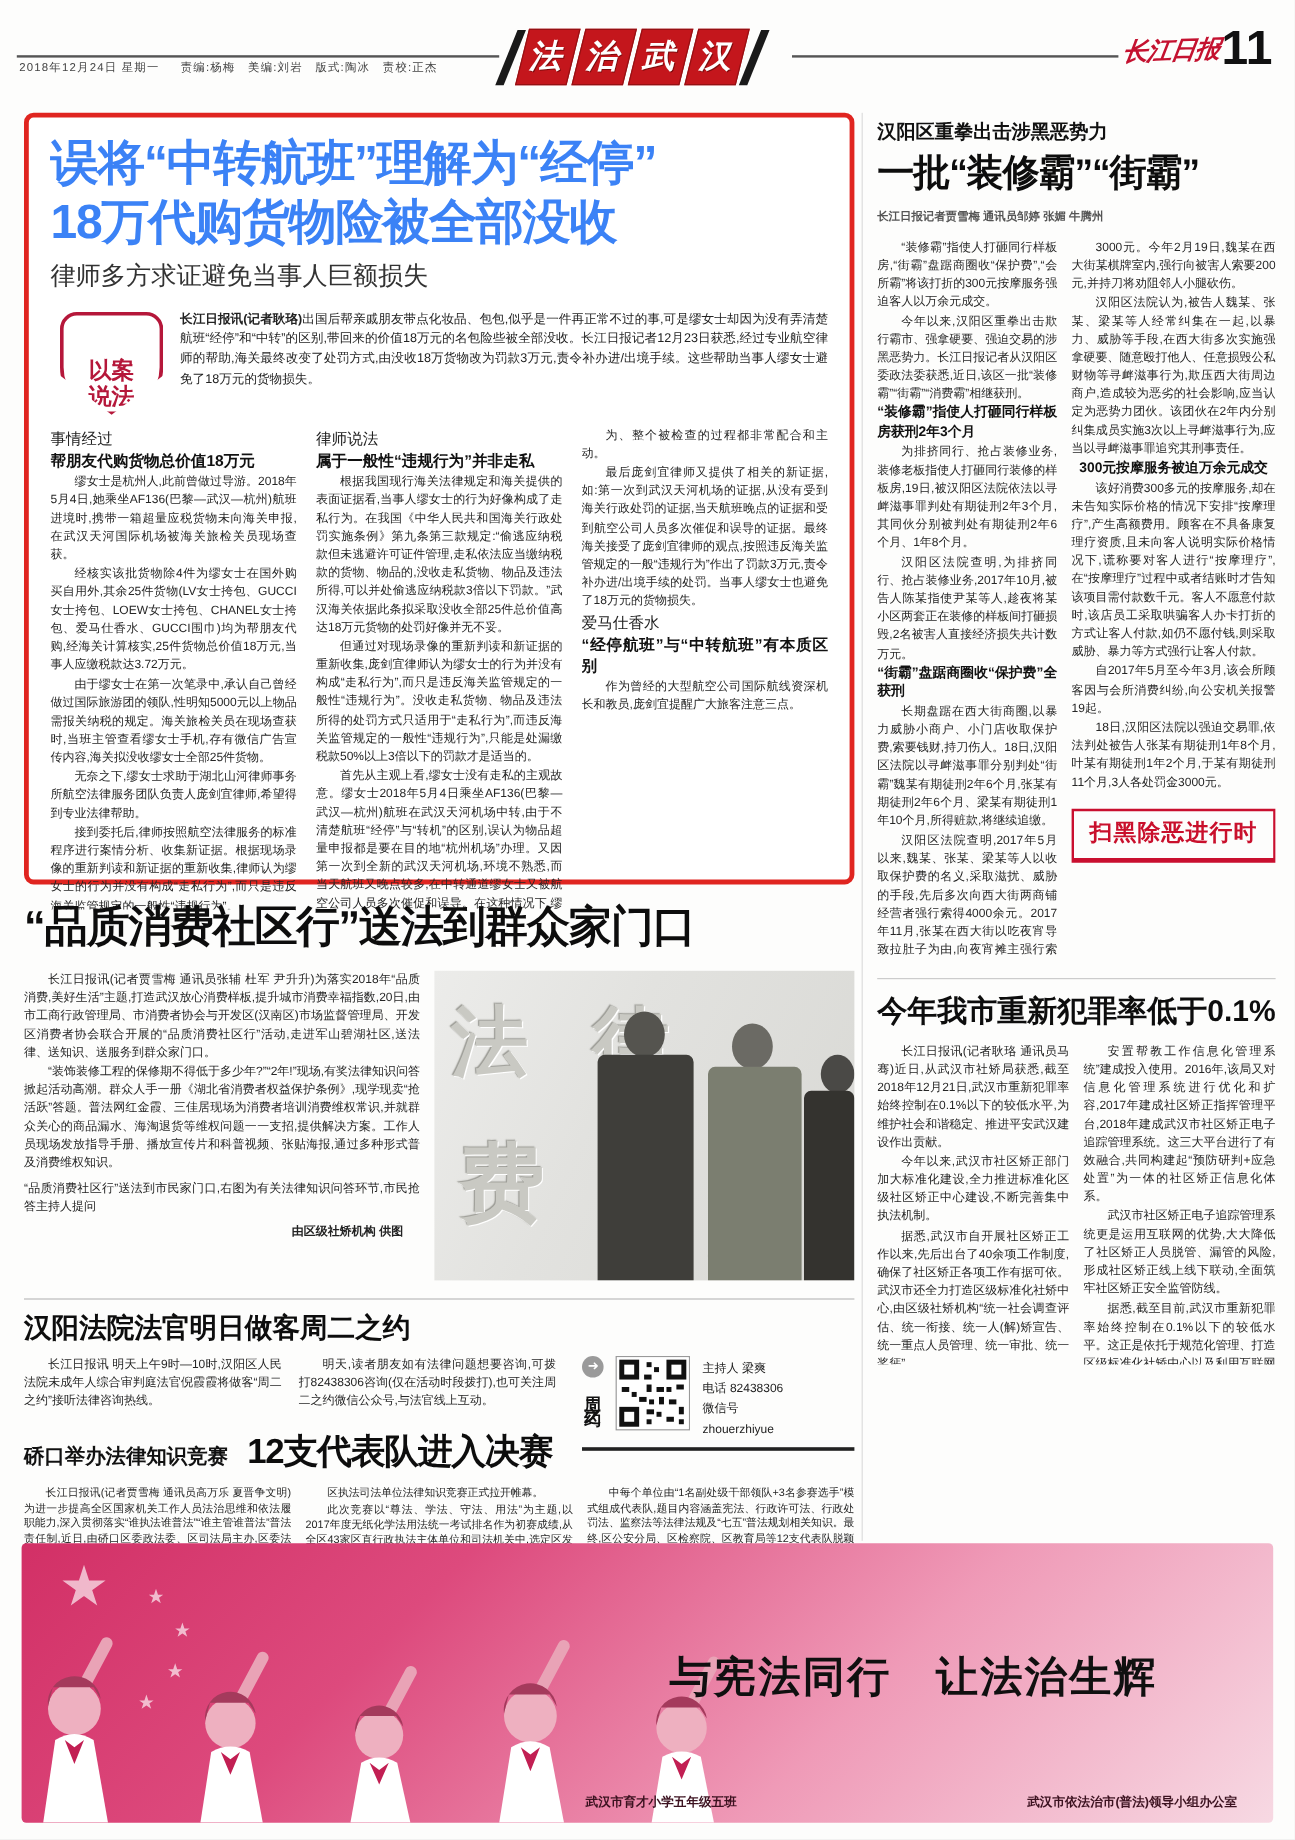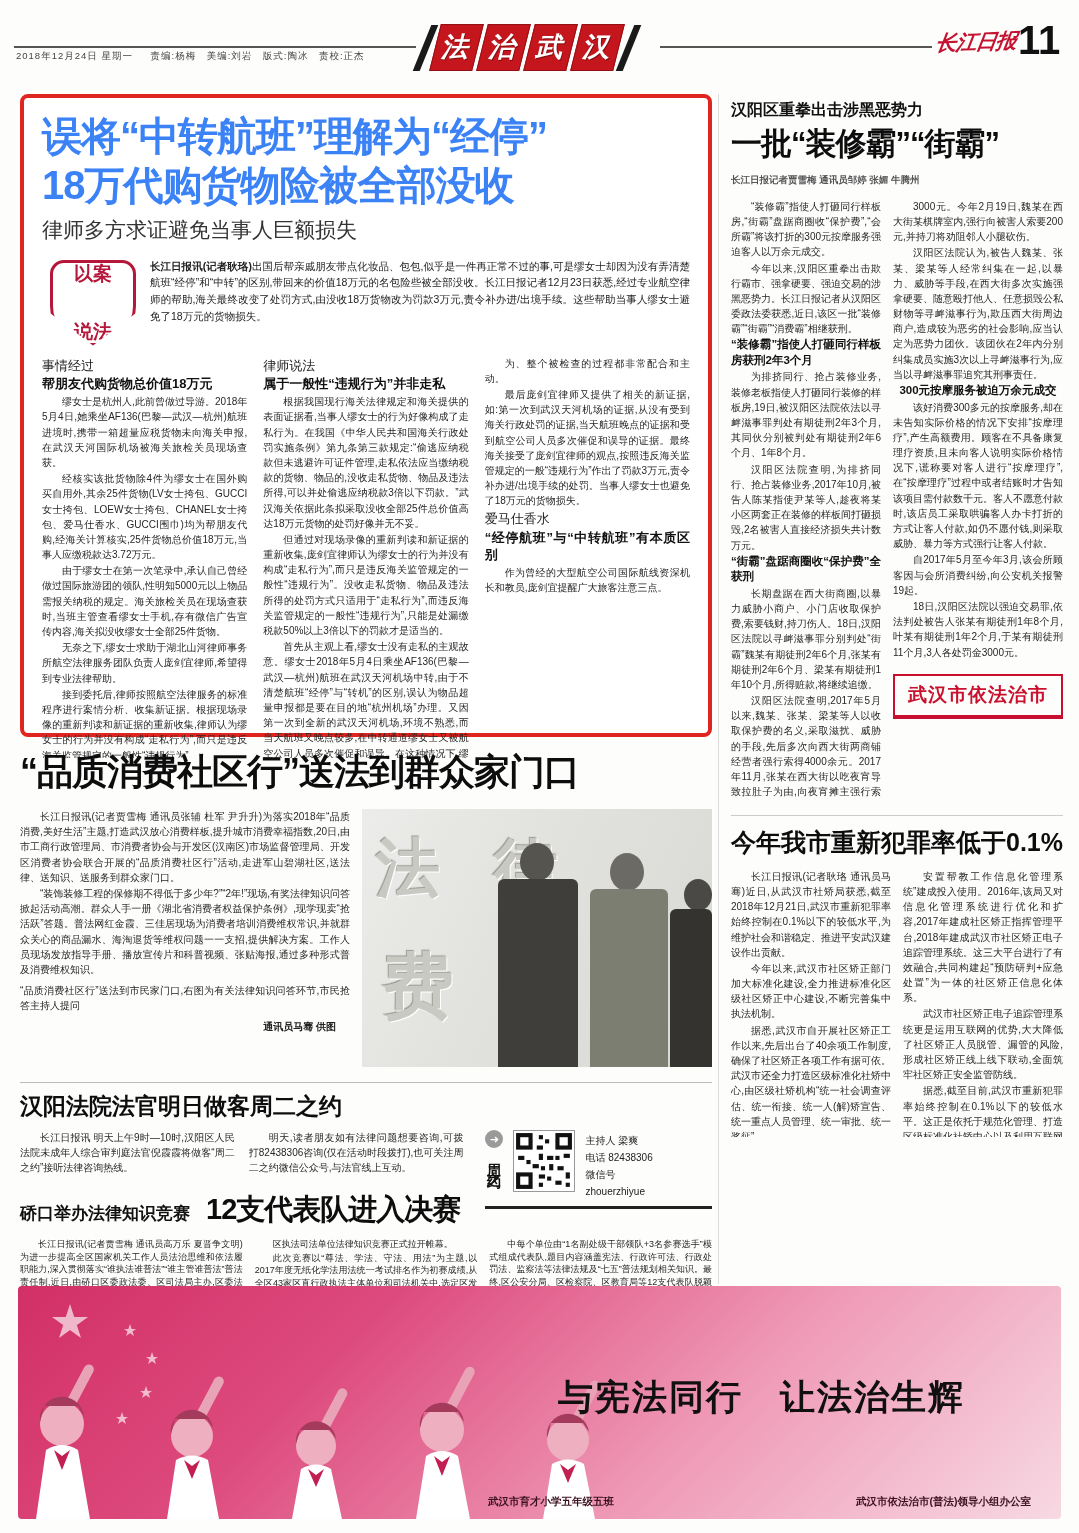--- a/index.html
+++ b/index.html
@@ -20,21 +20,21 @@
   
   .art { font-size:10px; line-height:1.52; color:#262626; text-align:justify; overflow:hidden; }
   .art p { margin:0 0 1px; text-indent:2em; }
   .subh { font-weight:bold; font-size:11.5px; line-height:1.35; margin:7px 0 4px; text-indent:0 !important; color:#111; }
 
   
   .lead { position:absolute; left:20px; top:94px; width:692px; height:643px; border:4px solid #e02520; border-radius:8px; padding:14px 18px; background:#fff; }
   .lead-h1 { font-size:40px; font-weight:900; color:#3b82f6; line-height:1.22; letter-spacing:-1px; }
   .lead-sub { font-size:21px; color:#333; margin-top:6px; font-weight:500; }
   .lead-toprow { display:flex; margin-top:14px; }
-  .badge { width:86px; height:86px; flex:0 0 86px; border:3px solid #b5173a; border-radius:14px 14px 40px 40px; clip-path:polygon(0 0,100% 0,100% 62%,50% 100%,0 62%); display:flex; flex-direction:column; align-items:center; justify-content:space-between; color:#b5173a; font-weight:900; font-size:19px; line-height:1.15; margin:2px 14px 0 8px; background:#fff; }
+  .badge { width:86px; height:86px; flex:0 0 86px; border:3px solid #b5173a; border-radius:14px 14px 40px 40px; clip-path:polygon(0 0,100% 0,100% 62%,50% 100%,0 62%); display:flex; flex-direction:column; align-items:center; justify-content:flex-end; color:#b5173a; font-weight:900; font-size:19px; line-height:1.15; margin:2px 14px 0 8px; background:#fff; }
   .lead-intro { flex:1; font-size:10.5px; line-height:1.6; color:#222; text-align:justify; }
   .lead-intro .lede { font-weight:bold; }
   .lead-cols { display:flex; gap:16px; margin-top:10px; height:402px; }
   .lead-col { flex:1; }
   .kick { font-size:13px; color:#222; margin:6px 0 1px; text-indent:0 !important; }
   .khead { font-size:13px; font-weight:bold; color:#111; margin:0 0 5px; line-height:1.3; text-indent:0 !important; }
 
   
   .rightcol { position:absolute; left:718px; top:94px; width:345px; height:1190px; border-left:1px solid #ddd; padding-left:12px; }
   .r-kicker { font-size:16px; font-weight:bold; color:#111; margin-top:6px; }
@@ -186,21 +186,21 @@
         <div>
             <p>3000元。今年2月19日,魏某在西大街某棋牌室内,强行向被害人索要200元,并持刀将劝阻邻人小腿砍伤。</p>
             <p>汉阳区法院认为,被告人魏某、张某、梁某等人经常纠集在一起,以暴力、威胁等手段,在西大街多次实施强拿硬要、随意殴打他人、任意损毁公私财物等寻衅滋事行为,欺压西大街周边商户,造成较为恶劣的社会影响,应当认定为恶势力团伙。该团伙在2年内分别纠集成员实施3次以上寻衅滋事行为,应当以寻衅滋事罪追究其刑事责任。</p>
           </div>
         <p class="subh" style="text-align:center;">300元按摩服务被迫万余元成交</p>
         <div>
             <p>该好消费300多元的按摩服务,却在未告知实际价格的情况下安排“按摩理疗”,产生高额费用。顾客在不具备康复理疗资质,且未向客人说明实际价格情况下,谎称要对客人进行“按摩理疗”,在“按摩理疗”过程中或者结账时才告知该项目需付款数千元。客人不愿意付款时,该店员工采取哄骗客人办卡打折的方式让客人付款,如仍不愿付钱,则采取威胁、暴力等方式强行让客人付款。</p>
             <p>自2017年5月至今年3月,该会所顾客因与会所消费纠纷,向公安机关报警19起。</p>
             <p>18日,汉阳区法院以强迫交易罪,依法判处被告人张某有期徒刑1年8个月,叶某有期徒刑1年2个月,于某有期徒刑11个月,3人各处罚金3000元。</p>
           </div>
-        <div class="campaign">武汉市依法治市</div>
+        <div class="campaign">扫黑除恶进行时</div>
       </div>
     </div>
 
     <div class="r-div"></div>
 
     <div class="r2-head">今年我市重新犯罪率低于0.1%</div>
     <div class="r2-cols art">
       <div class="r-col">
         <div>
             <p>长江日报讯(记者耿珞 通讯员马骞)近日,从武汉市社矫局获悉,截至2018年12月21日,武汉市重新犯罪率始终控制在0.1%以下的较低水平,为维护社会和谐稳定、推进平安武汉建设作出贡献。</p>
@@ -220,21 +220,21 @@
 
   <div class="mid">
     <div class="mid-head">“品质消费社区行”送法到群众家门口</div>
     <div class="mid-row">
       <div class="mid-text art">
         <div>
             <p>长江日报讯(记者贾雪梅 通讯员张辅 杜军 尹升升)为落实2018年“品质消费,美好生活”主题,打造武汉放心消费样板,提升城市消费幸福指数,20日,由市工商行政管理局、市消费者协会与开发区(汉南区)市场监督管理局、开发区消费者协会联合开展的“品质消费社区行”活动,走进军山碧湖社区,送法律、送知识、送服务到群众家门口。</p>
             <p>“装饰装修工程的保修期不得低于多少年?”“2年!”现场,有奖法律知识问答掀起活动高潮。群众人手一册《湖北省消费者权益保护条例》,现学现卖“抢活跃”答题。普法网红金霞、三佳居现场为消费者培训消费维权常识,并就群众关心的商品漏水、海淘退货等维权问题一一支招,提供解决方案。工作人员现场发放指导手册、播放宣传片和科普视频、张贴海报,通过多种形式普及消费维权知识。</p>
           </div>
         <div class="mid-cap">“品质消费社区行”送法到市民家门口,右图为有关法律知识问答环节,市民抢答主持人提问</div>
-        <div class="mid-cap mid-credit">通讯员马骞 供图</div>
+        <div class="mid-cap mid-credit">由区级社矫机构 供图</div>
       </div>
       <div class="photo">
         <div class="photo-emboss" style="left:14px; top:16px; font-size:64px; letter-spacing:18px;">法 律</div>
         <div class="photo-emboss" style="left:20px; top:130px; font-size:72px;">费</div>
         <div class="photo-emboss" style="left:230px; top:140px; font-size:48px; letter-spacing:10px;">美 生</div>
         <div class="ph-head" style="left:158px; top:34px; width:34px; height:38px; background:#55544f;"></div>
         <div class="ph-fig" style="left:136px; top:70px; width:80px; height:188px; background:#3f3e3a;"></div>
         <div class="ph-head" style="left:248px; top:44px; width:34px; height:38px; background:#6b6a64;"></div>
         <div class="ph-fig" style="left:228px; top:80px; width:78px; height:178px; background:#7b7e70;"></div>
         <div class="ph-head" style="left:322px; top:70px; width:28px; height:32px; background:#4a4946;"></div>

